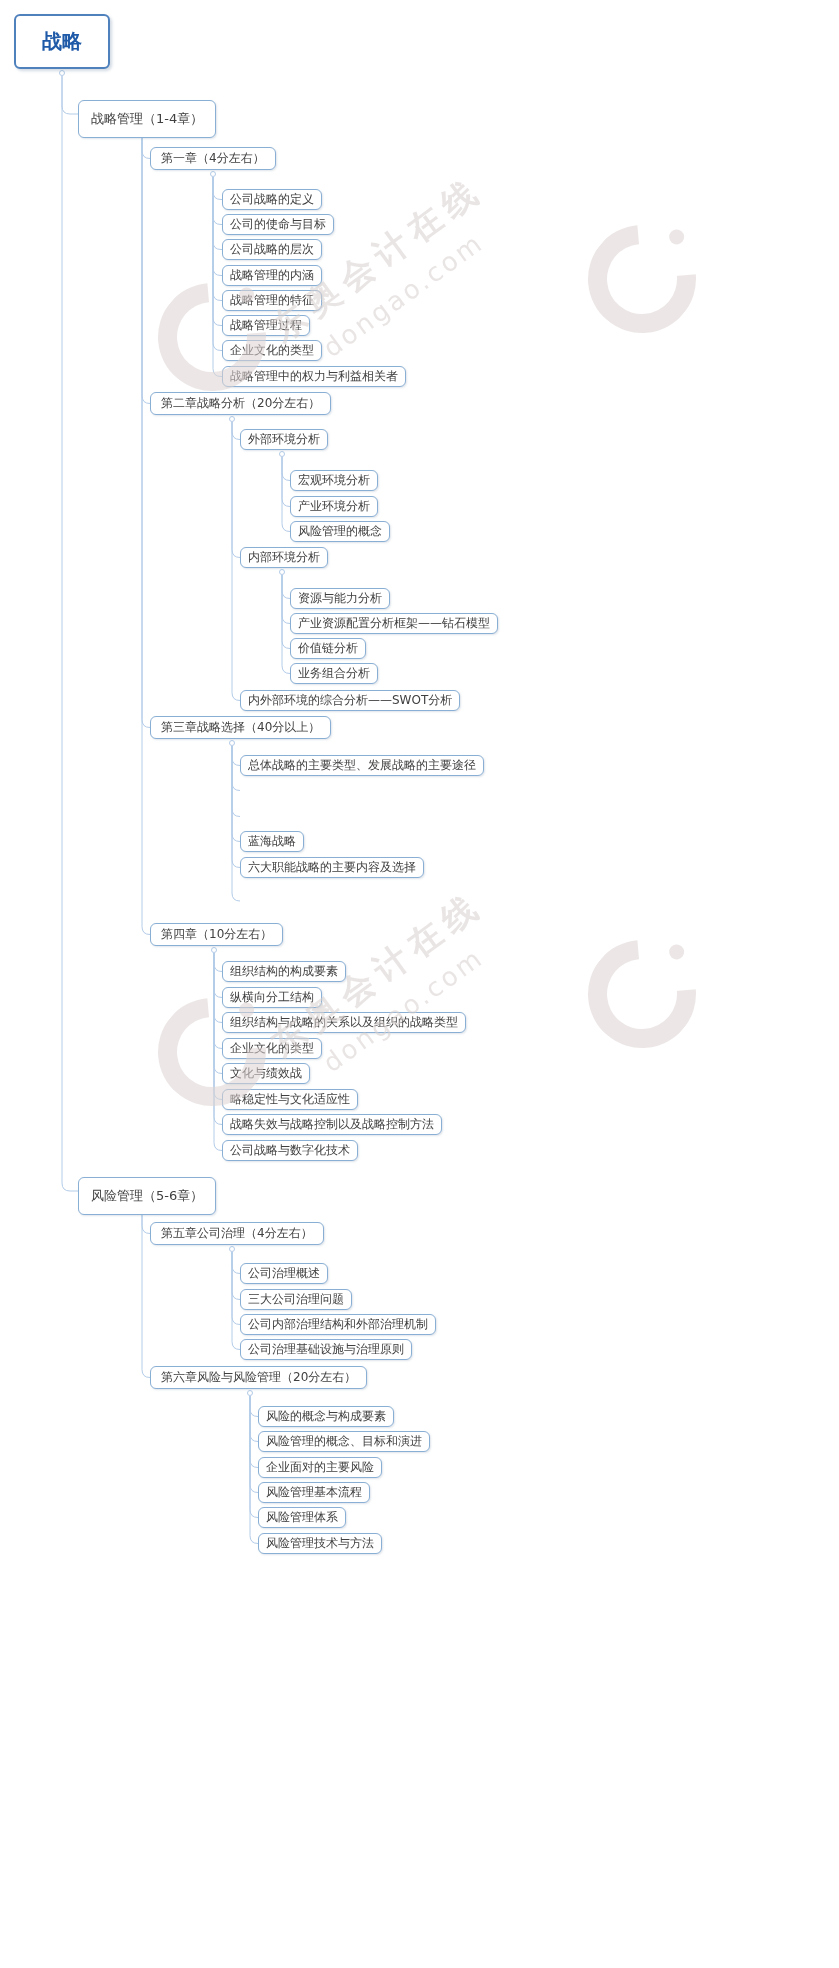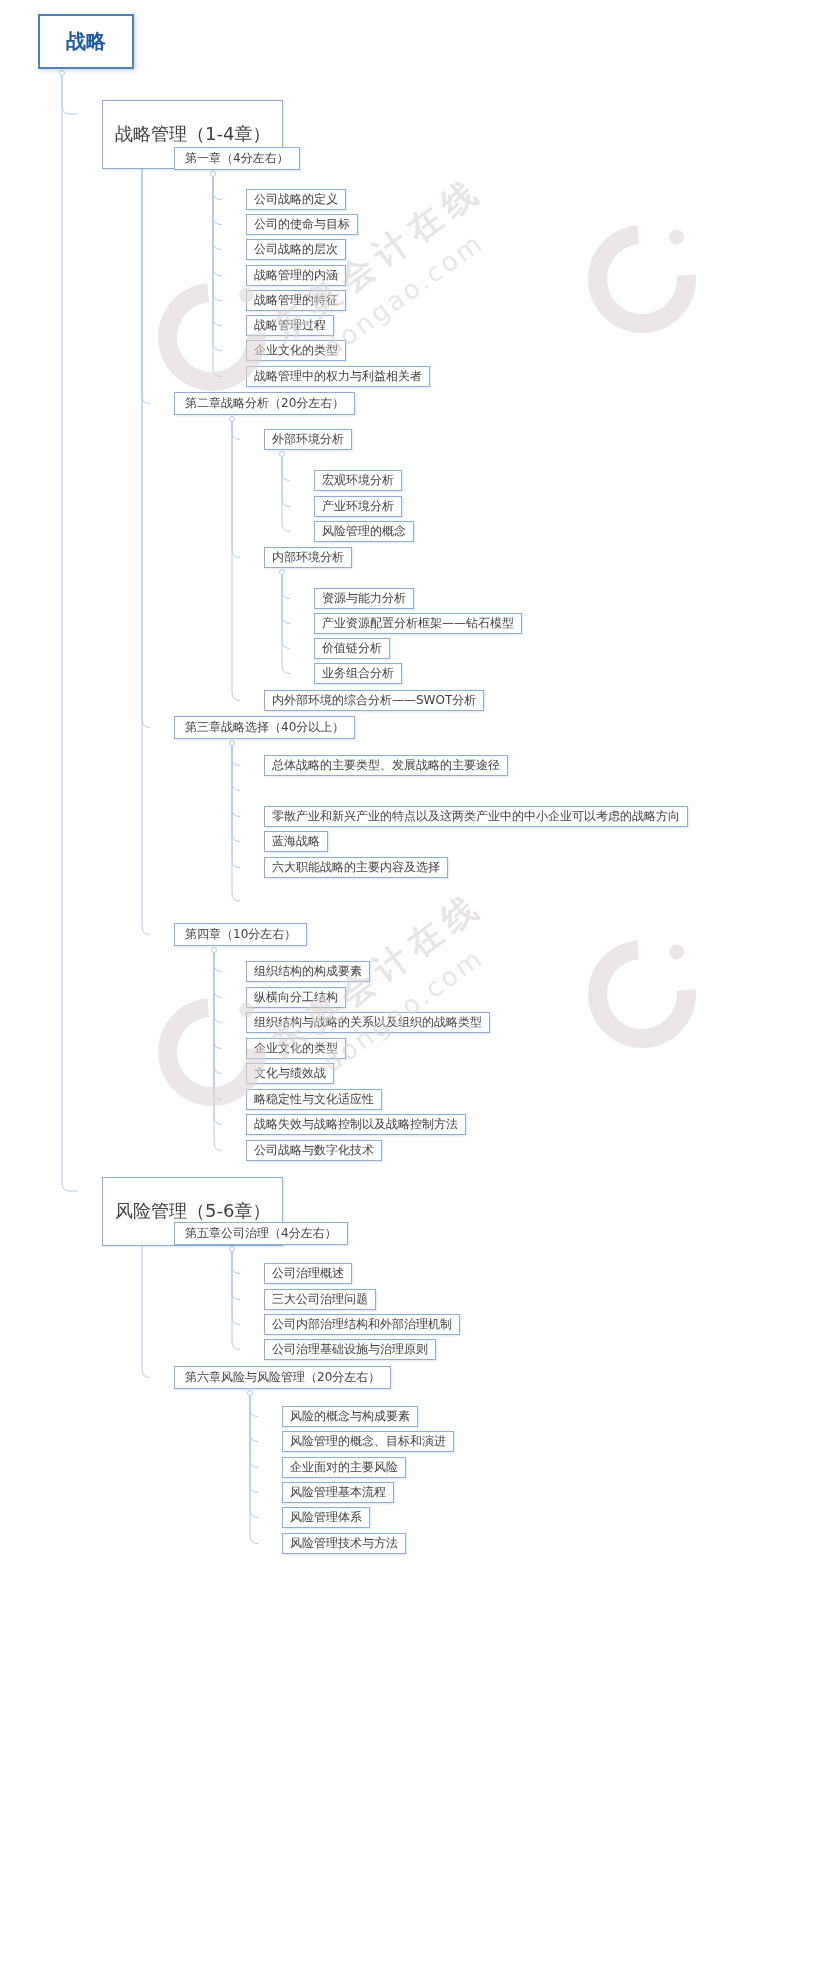--- a/index.html
+++ b/index.html
@@ -17,31 +17,30 @@
     left: 0; top: 0;
     width: 839px; height: 1968px;
     z-index: 0;
   }
   .node {
     position: absolute;
     z-index: 1;
     box-sizing: border-box;
     background: #ffffff;
     border: 1px solid #8aafd4;
-    border-radius: 0;
+    border-radius: 6px;
     color: #404040;
     font-size: 12px;
     line-height: 1.25;
     padding: 2px 7px;
     white-space: nowrap;
     box-shadow: 1px 1px 2px rgba(130,150,175,0.25);
-    margin-left: 24px;
   }
   .node.chapter { padding: 3px 10px; }
-  .node.branch  { font-size: 18px; padding: 22px 12px; }
+  .node.branch  { font-size: 13px; padding: 10px 12px; }
   .node.root {
     font-size: 20px;
     font-weight: bold;
     color: #1f5aa8;
     border: 2px solid #4f81bd;
     padding: 13px 26px;
     box-shadow: 2px 2px 3px rgba(110,135,165,0.3);
   }
   .node.wrap2 {
     white-space: normal;
@@ -174,21 +173,20 @@
   <div class="node" id="n-ext-2" style="left:290px;top:521px">风险管理的概念</div>
   <div class="node" id="n-int" style="left:240px;top:547px">内部环境分析</div>
   <div class="node" id="n-int-0" style="left:290px;top:588px">资源与能力分析</div>
   <div class="node" id="n-int-1" style="left:290px;top:613px">产业资源配置分析框架——钻石模型</div>
   <div class="node" id="n-int-2" style="left:290px;top:638px">价值链分析</div>
   <div class="node" id="n-int-3" style="left:290px;top:663px">业务组合分析</div>
   <div class="node" id="n-swot" style="left:240px;top:690px">内外部环境的综合分析——SWOT分析</div>
 
   <div class="node chapter" id="n-ch3" style="left:150px;top:716px">第三章战略选择（40分以上）</div>
   <div class="node" id="n-ch3-0" style="left:240px;top:755px">总体战略的主要类型、发展战略的主要途径</div>
-  <div class="node" id="n-ch3-2" style="left:240px;top:806px">零散产业和新兴产业的特点以及这两类产业中的中小企业可以考虑的战略方向</div>
   <div class="node" id="n-ch3-3" style="left:240px;top:831px">蓝海战略</div>
   <div class="node" id="n-ch3-4" style="left:240px;top:857px">六大职能战略的主要内容及选择</div>
 
   <div class="node chapter" id="n-ch4" style="left:150px;top:923px">第四章（10分左右）</div>
   <div class="node" id="n-ch4-0" style="left:222px;top:961px">组织结构的构成要素</div>
   <div class="node" id="n-ch4-1" style="left:222px;top:987px">纵横向分工结构</div>
   <div class="node" id="n-ch4-2" style="left:222px;top:1012px">组织结构与战略的关系以及组织的战略类型</div>
   <div class="node" id="n-ch4-3" style="left:222px;top:1038px">企业文化的类型</div>
   <div class="node" id="n-ch4-4" style="left:222px;top:1063px">文化与绩效战</div>
   <div class="node" id="n-ch4-5" style="left:222px;top:1089px">略稳定性与文化适应性</div>

